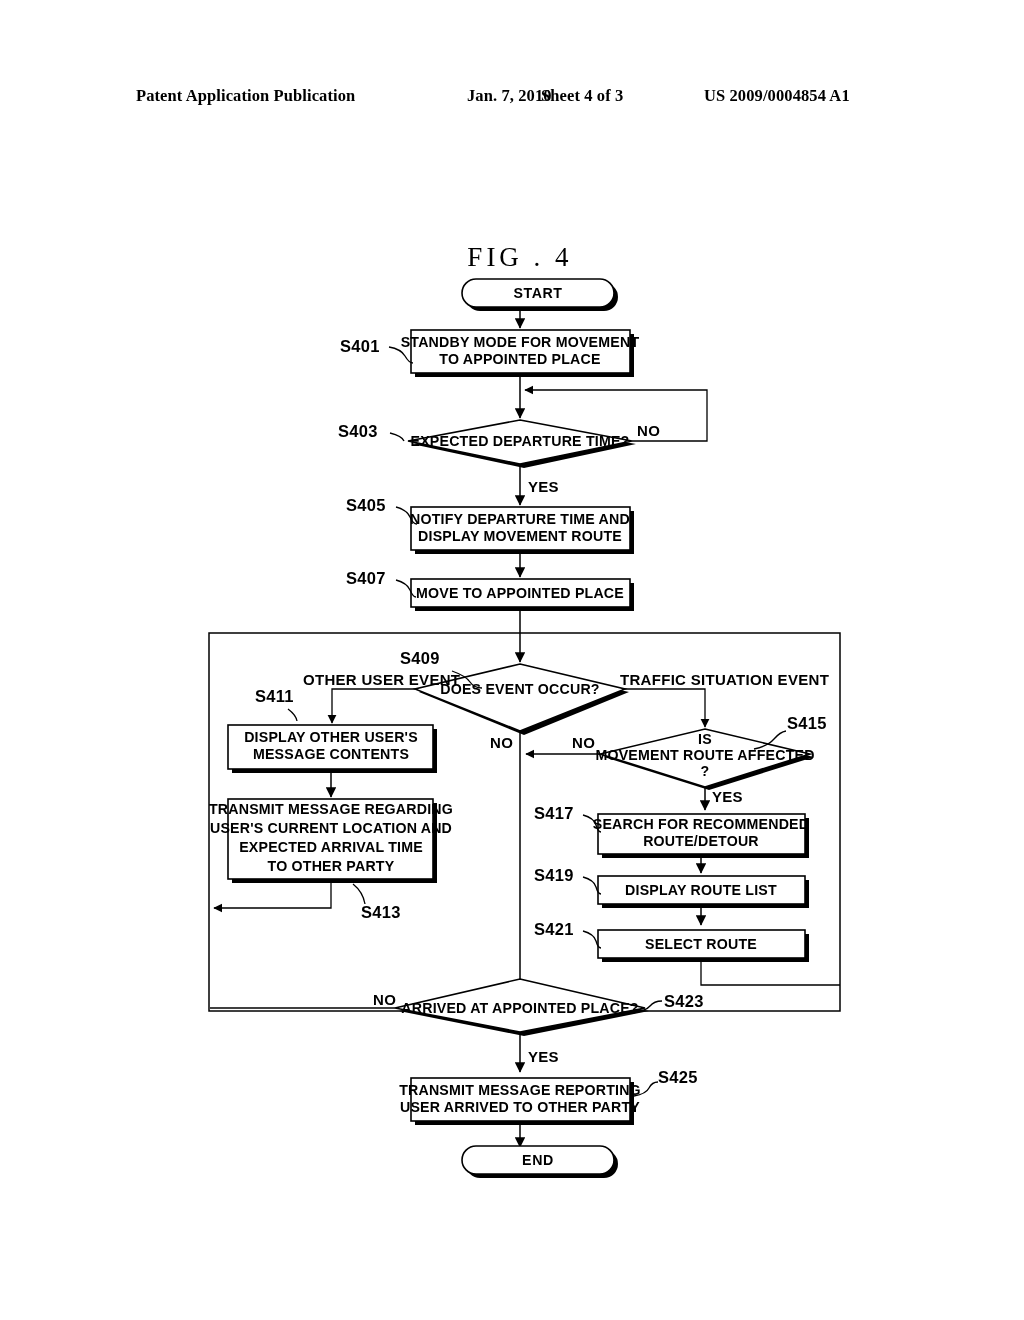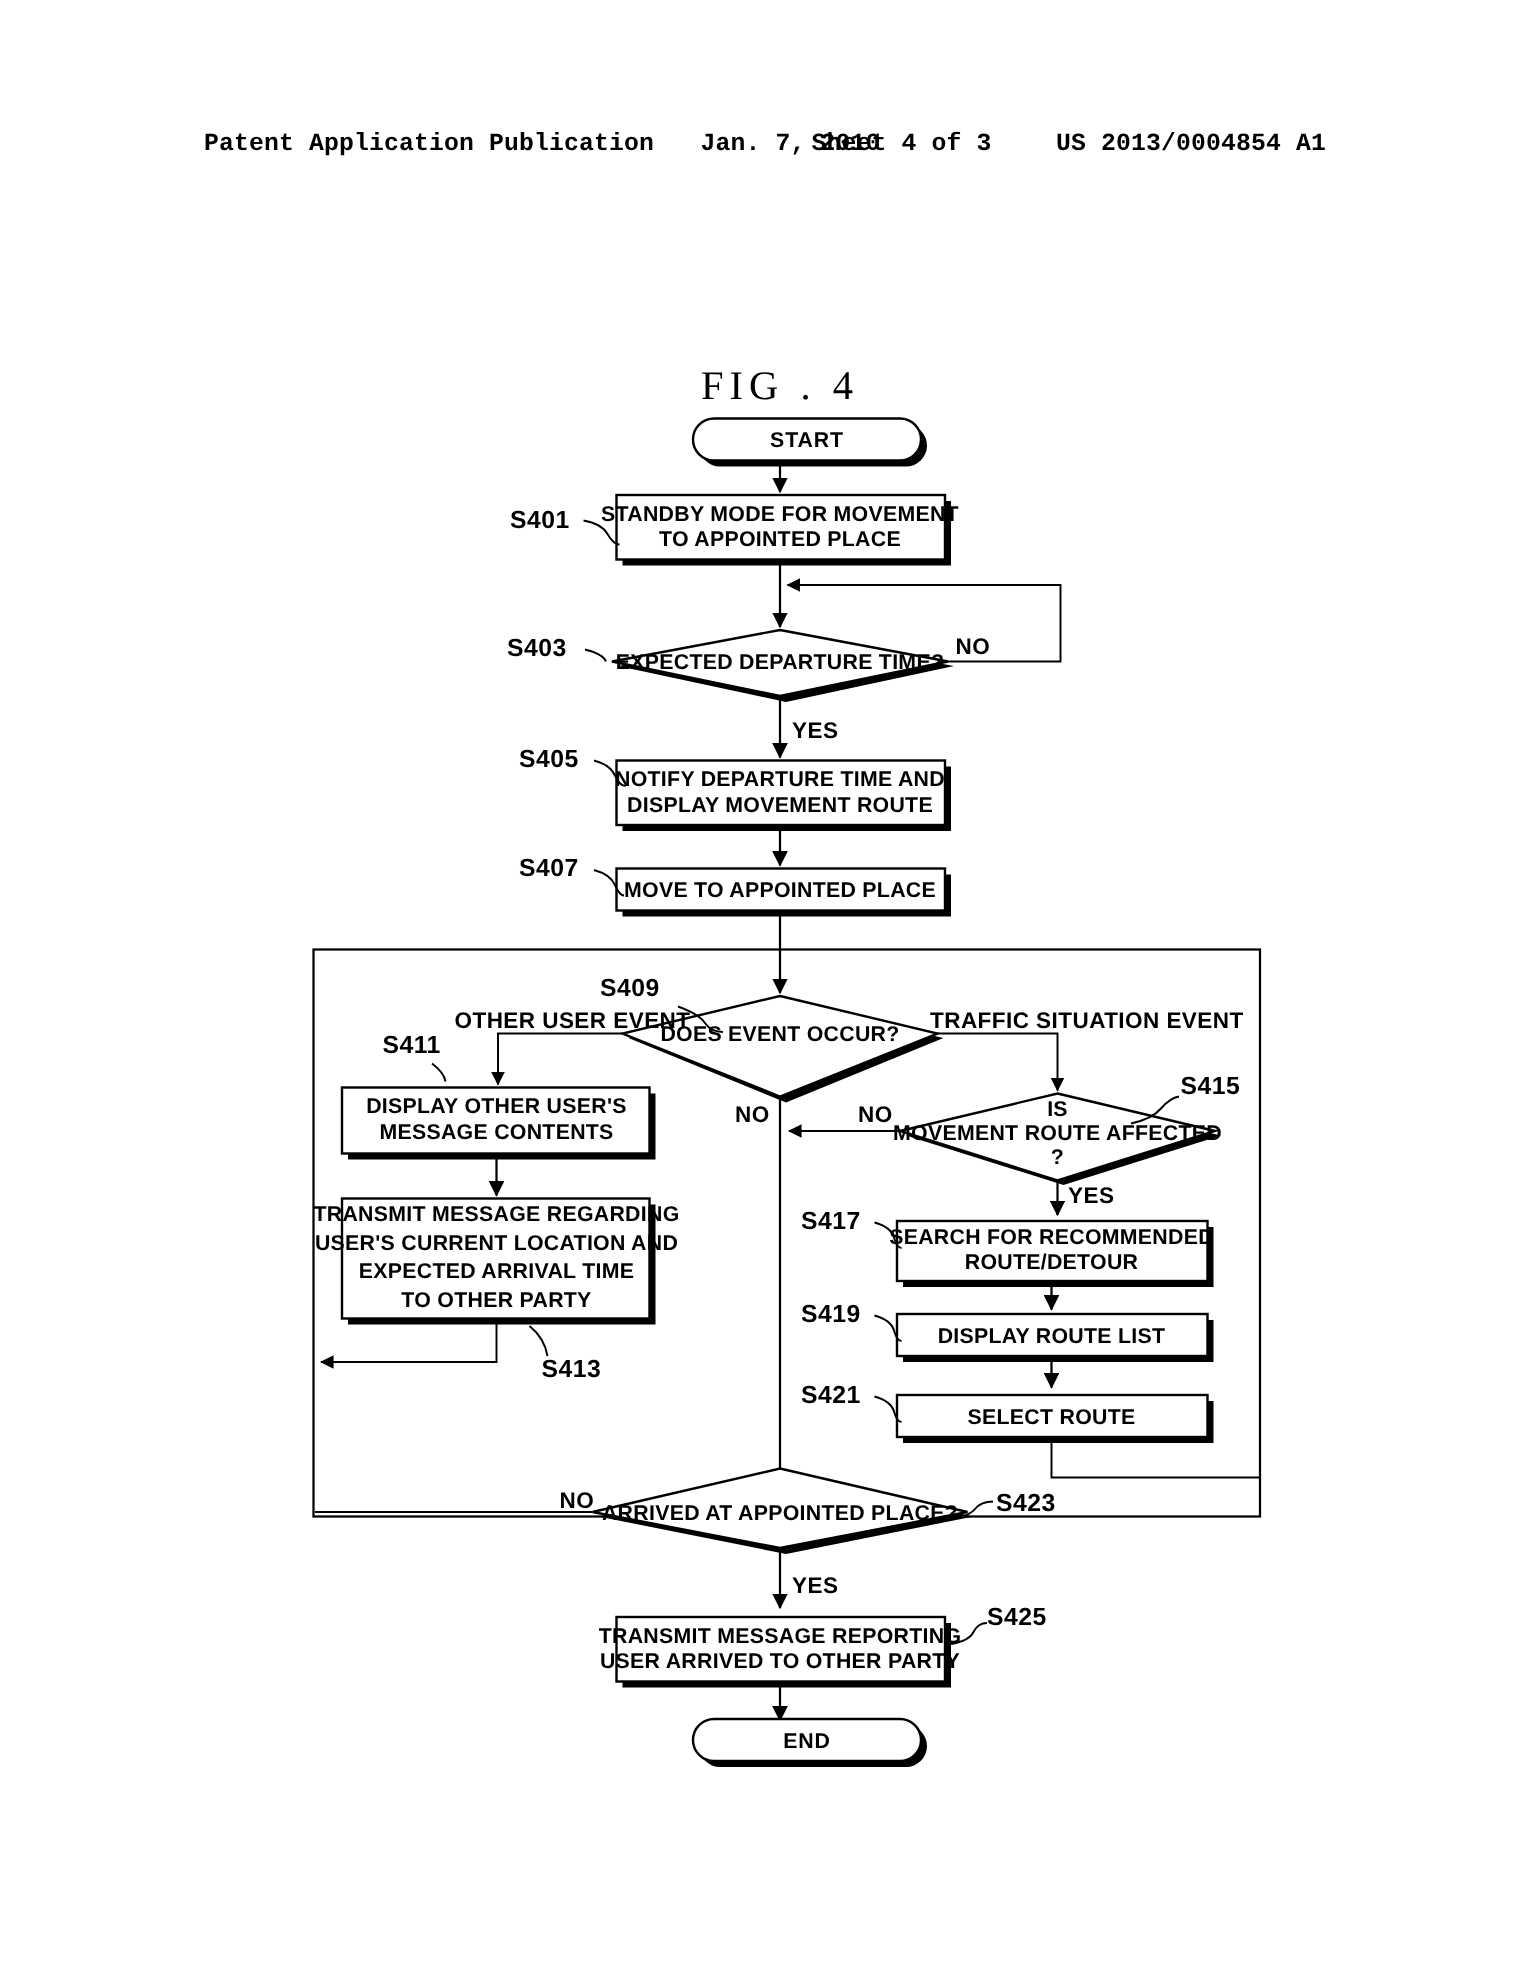--- a/index.html
+++ b/index.html
@@ -24,21 +24,21 @@
   }
   
   #pub-header {
     position: absolute;
     top: 86px;
     left: 0;
     width: 1024px;
     height: 26px;
     display: flex;
     align-items: baseline;
-    font-family: Liberation Mono, monospace;
+    font-family: Liberation Serif, serif;
     font-weight: bold;
     font-size: 16.5px;
     letter-spacing: 0.1px;
     white-space: nowrap;
   }
   #pub-header .h-left {
     position: absolute;
     left: 136px;
   }
   #pub-header .h-date {
@@ -129,21 +129,21 @@
 </style>
 </head>
 <body>
 
 <div id="page">
 
   <div id="pub-header">
     <span class="h-left">Patent Application Publication</span>
     <span class="h-date">Jan. 7, 2010</span>
     <span class="h-sheet">Sheet 4 of 3</span>
-    <span class="h-docnum">US 2013/0004854 A1</span>
+    <span class="h-docnum">US 2009/0004854 A1</span>
   </div>
 
   <div id="figure-area">
     <svg id="flow" viewBox="0 0 1024 1320" xmlns="http://www.w3.org/2000/svg">
       <defs>
         <marker id="arrow" viewBox="0 0 10 10" refX="9.2" refY="5" markerWidth="7" markerHeight="7" orient="auto-start-reverse">
           <path d="M 0 0 L 10 5 L 0 10 z" fill="#000000"></path>
         </marker>
       </defs>
 

